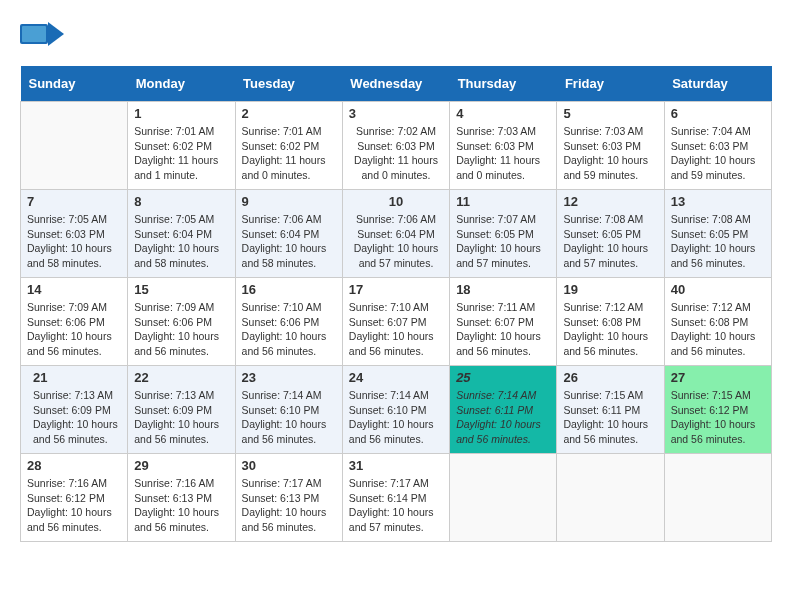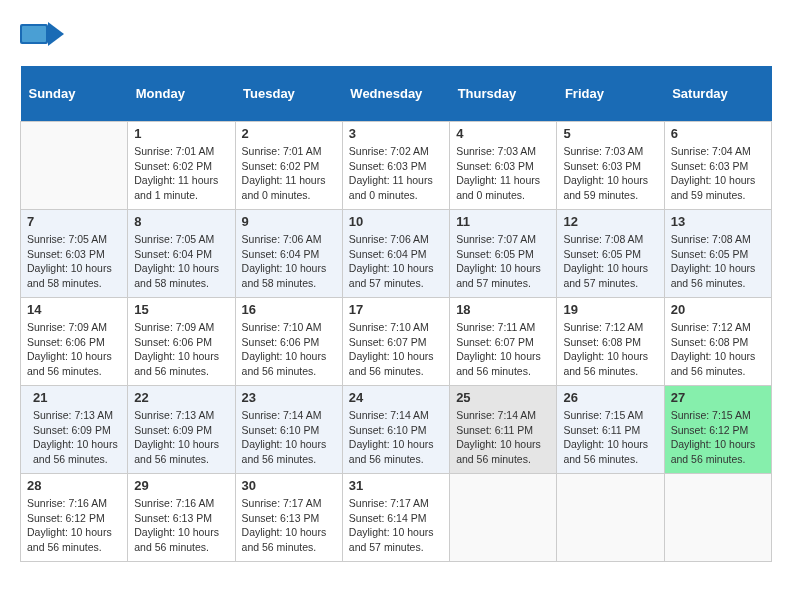--- a/index.html
+++ b/index.html
@@ -35,21 +35,21 @@
     }
     table {
       width: 100%;
       border-collapse: collapse;
       table-layout: fixed;
     }
     th {
       background-color: #1a6bb5;
       color: white;
       text-align: left;
-      padding: 20px 8px;
+      padding: 10px 8px;
       font-size: 13px;
       font-weight: bold;
     }
     td {
       border: 1px solid #ccc;
       vertical-align: top;
       padding: 4px 6px;
       font-size: 11px;
       color: #333;
       height: 88px;
@@ -122,21 +122,21 @@
         </td>
         <td style="background-color: rgb(255, 255, 255);">
           <div class="day-number">2</div>
           <div class="cell-info" style="white-space: pre-line;">Sunrise: 7:01 AM
 Sunset: 6:02 PM
 Daylight: 11 hours
 and 0 minutes.</div>
         </td>
         <td style="background-color: rgb(255, 255, 255);">
           <div class="day-number">3</div>
-          <div class="cell-info" style="white-space: pre-line;">Sunrise: 7:02 AM
+          <div class="cell-info" style="white-space: pre-line; text-align: center;">Sunrise: 7:02 AM
 Sunset: 6:03 PM
 Daylight: 11 hours
 and 0 minutes.</div>
         </td>
         <td style="background-color: rgb(255, 255, 255);">
           <div class="day-number">4</div>
           <div class="cell-info" style="white-space: pre-line;">Sunrise: 7:03 AM
 Sunset: 6:03 PM
 Daylight: 11 hours
 and 0 minutes.</div>
@@ -171,21 +171,21 @@
 Daylight: 10 hours
 and 58 minutes.</div>
         </td>
         <td style="background-color: rgb(238, 243, 250);">
           <div class="day-number">9</div>
           <div class="cell-info" style="white-space: pre-line;">Sunrise: 7:06 AM
 Sunset: 6:04 PM
 Daylight: 10 hours
 and 58 minutes.</div>
         </td>
-        <td style="background-color: rgb(238, 243, 250);">
+        <td style="background-color: rgb(238, 243, 250); text-align: center;">
           <div class="day-number">10</div>
           <div class="cell-info" style="white-space: pre-line;">Sunrise: 7:06 AM
 Sunset: 6:04 PM
 Daylight: 10 hours
 and 57 minutes.</div>
         </td>
         <td style="background-color: rgb(238, 243, 250);">
           <div class="day-number">11</div>
           <div class="cell-info" style="white-space: pre-line;">Sunrise: 7:07 AM
 Sunset: 6:05 PM
@@ -244,21 +244,21 @@
 and 56 minutes.</div>
         </td>
         <td style="background-color: rgb(255, 255, 255);">
           <div class="day-number">19</div>
           <div class="cell-info" style="white-space: pre-line;">Sunrise: 7:12 AM
 Sunset: 6:08 PM
 Daylight: 10 hours
 and 56 minutes.</div>
         </td>
         <td style="background-color: rgb(255, 255, 255);">
-          <div class="day-number">20</div>
+          <div class="day-number">40</div>
           <div class="cell-info" style="white-space: pre-line;">Sunrise: 7:12 AM
 Sunset: 6:08 PM
 Daylight: 10 hours
 and 56 minutes.</div>
         </td>
       </tr>
       <tr>
         <td style="background-color: rgb(238, 243, 250); padding-left: 12px;">
           <div class="day-number">21</div>
           <div class="cell-info" style="white-space: pre-line;">Sunrise: 7:13 AM
@@ -280,21 +280,21 @@
 Daylight: 10 hours
 and 56 minutes.</div>
         </td>
         <td style="background-color: rgb(238, 243, 250); margin-left: 20px;">
           <div class="day-number">24</div>
           <div class="cell-info" style="white-space: pre-line;">Sunrise: 7:14 AM
 Sunset: 6:10 PM
 Daylight: 10 hours
 and 56 minutes.</div>
         </td>
-        <td style="background-color: #e5e5e5;">
+        <td style="background-color: #14b8a6; font-style: italic;">
           <div class="day-number">25</div>
           <div class="cell-info" style="white-space: pre-line;">Sunrise: 7:14 AM
 Sunset: 6:11 PM
 Daylight: 10 hours
 and 56 minutes.</div>
         </td>
         <td style="background-color: rgb(238, 243, 250); margin-top: 22px;">
           <div class="day-number">26</div>
           <div class="cell-info" style="white-space: pre-line;">Sunrise: 7:15 AM
 Sunset: 6:11 PM

